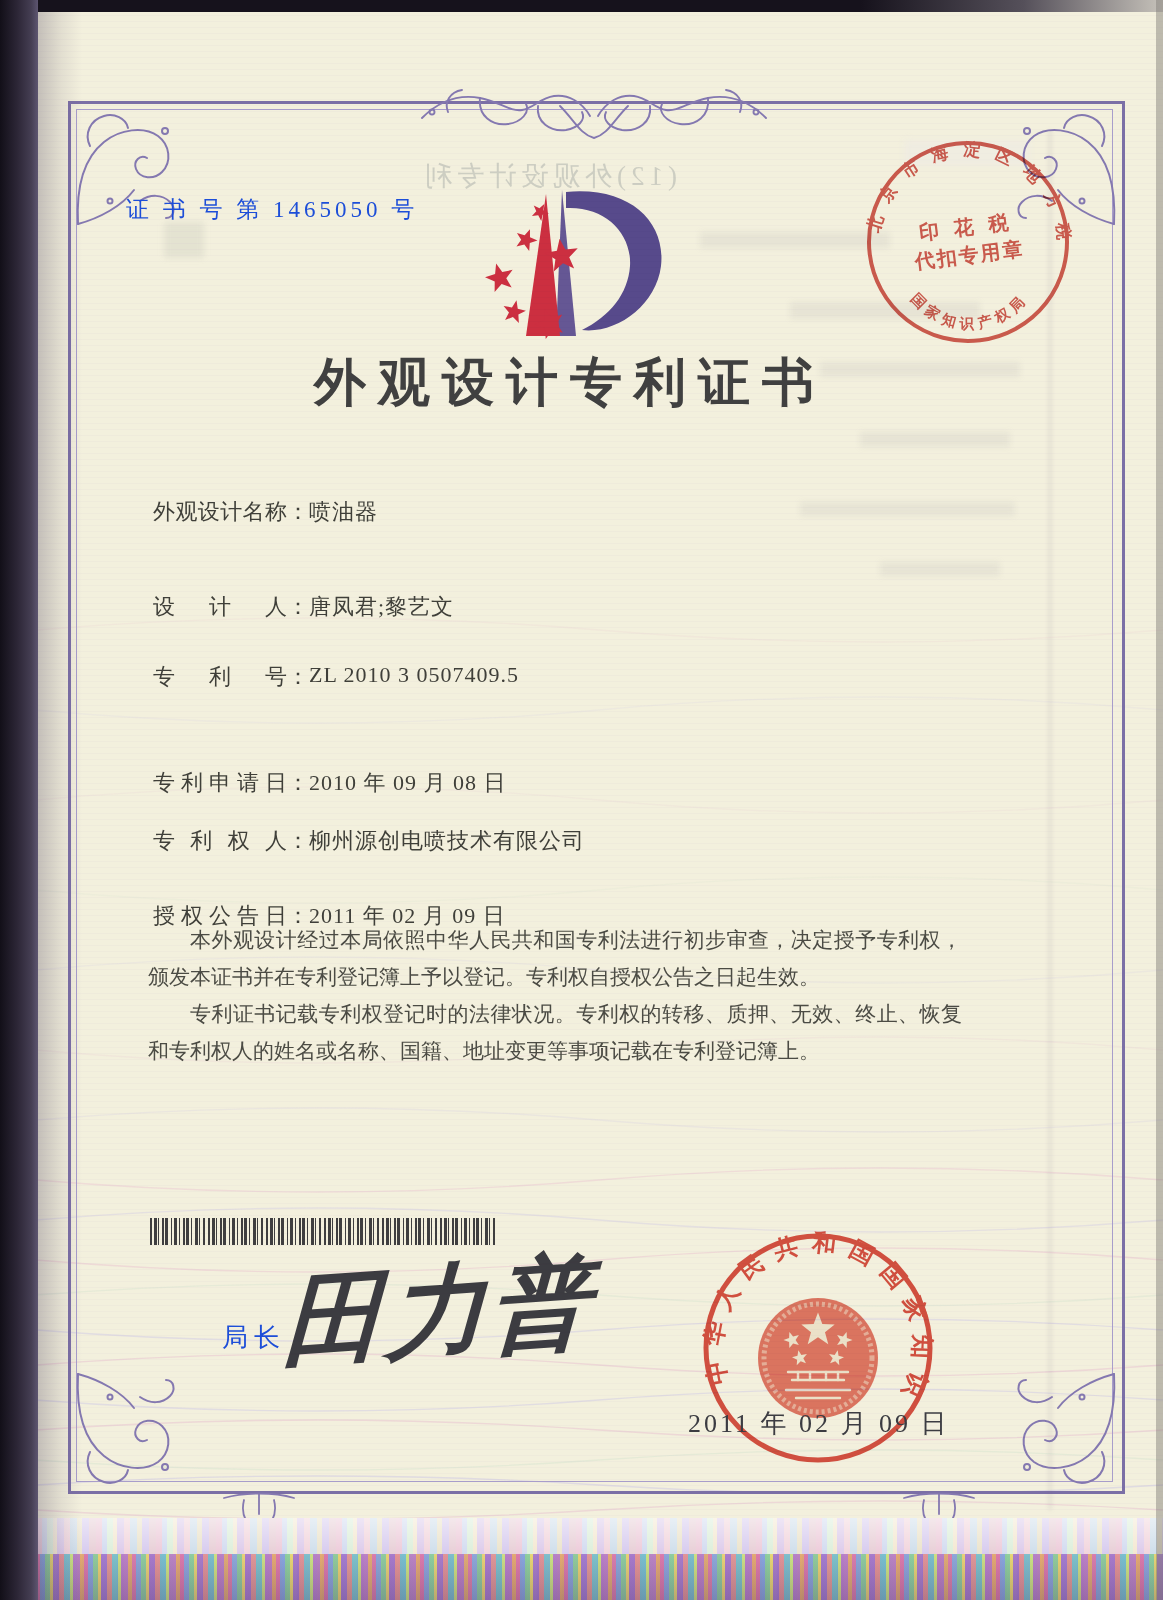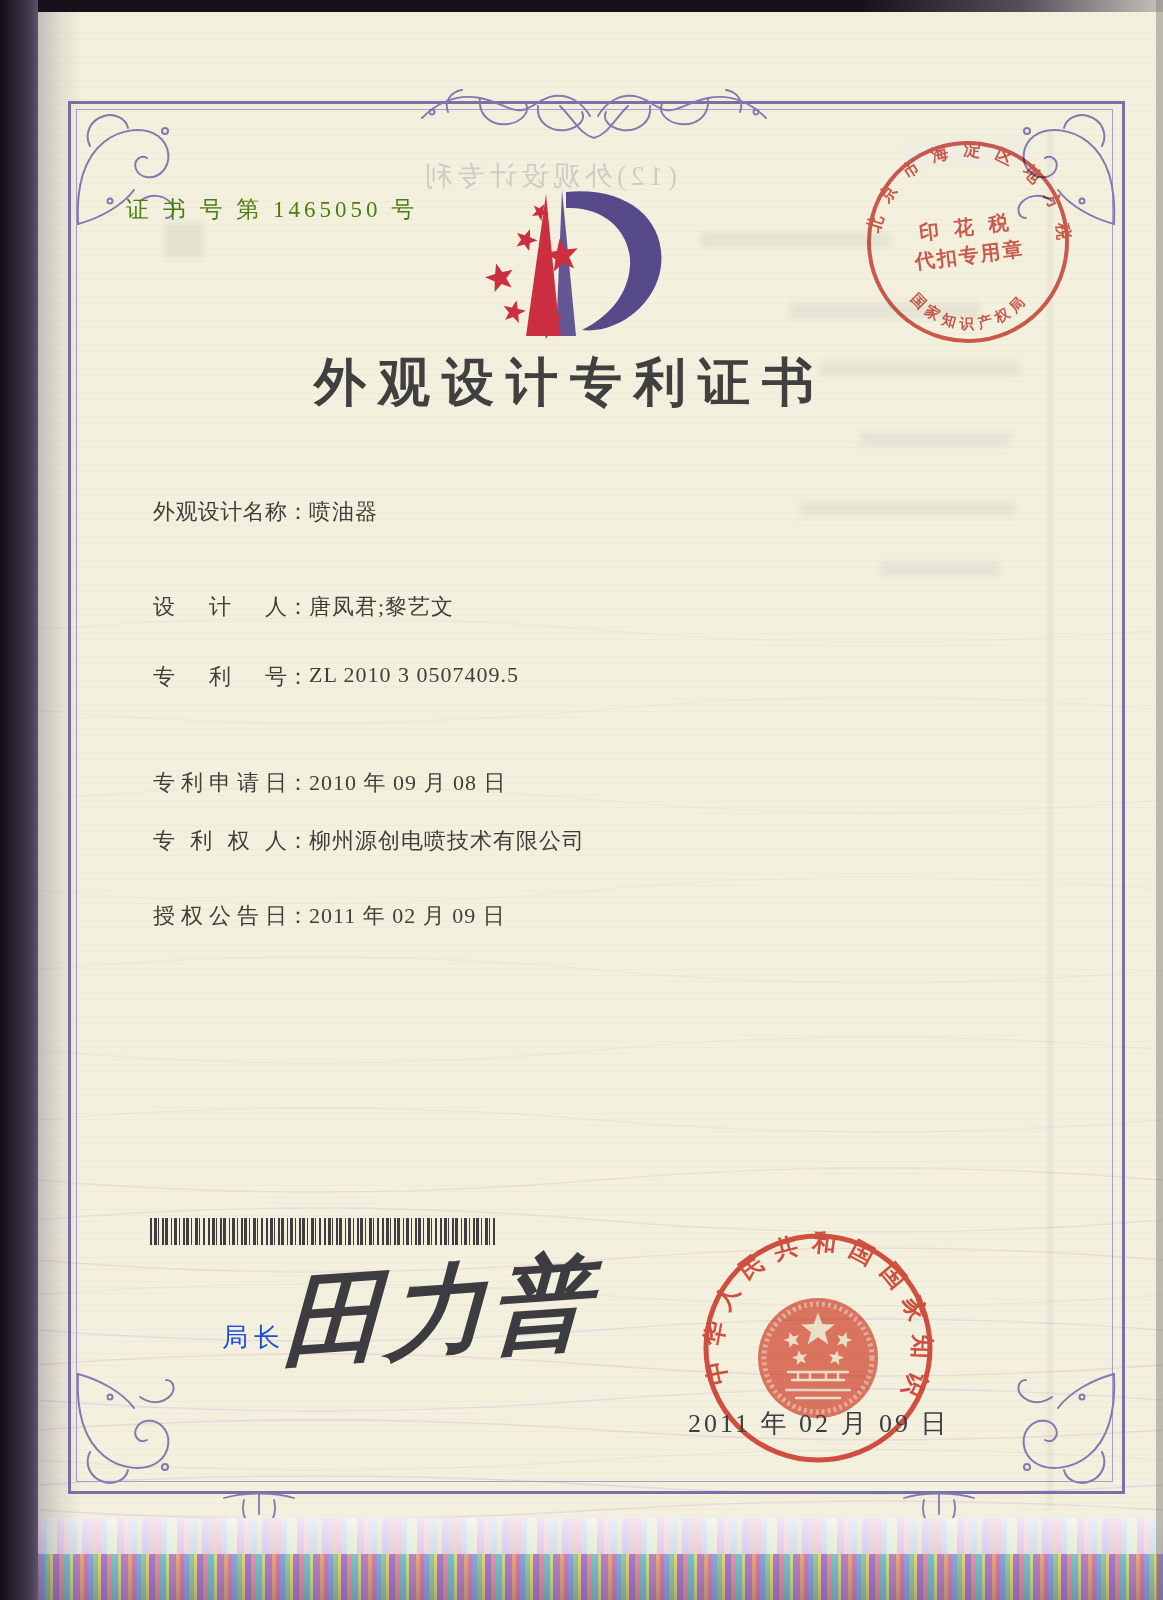--- a/index.html
+++ b/index.html
@@ -11,21 +11,21 @@
     background:repeating-linear-gradient(0deg, rgba(168,150,192,.055) 0 1px, rgba(0,0,0,0) 1px 6px);}
   .curl{position:absolute;left:0;top:0;bottom:0;width:46px;pointer-events:none;
     background:linear-gradient(90deg, rgba(78,68,94,.30), rgba(78,68,94,.10) 55%, rgba(78,68,94,0));}
   .crease{position:absolute;left:1012px;top:120px;width:4px;height:1380px;background:rgba(110,100,128,.10);filter:blur(2px);}
   svg{display:block}
   .abs{position:absolute;}
   
   .frame-outer{position:absolute;left:32px;top:91px;width:1051px;height:1387px;border:3px solid #7b6fa6;}
   .frame-inner{position:absolute;left:40px;top:99px;width:1035px;height:1371px;border:1px solid #a89dcb;}
   
-  .certno{position:absolute;left:90px;top:184px;font-size:23px;letter-spacing:4px;color:#4d7c0f;}
+  .certno{position:absolute;left:90px;top:184px;font-size:23px;letter-spacing:4px;color:#1d4ed8;}
   .ghost-header{position:absolute;left:384px;top:148px;font-size:27px;letter-spacing:5px;color:#9aa09e;
     transform:scaleX(-1);opacity:.42;filter:blur(.7px);}
   .ghost-blob{position:absolute;background:rgba(150,150,156,.12);filter:blur(3px);border-radius:3px;}
   .title{position:absolute;left:104px;top:338px;width:860px;text-align:center;font-size:52px;font-weight:700;
     letter-spacing:12px;color:#404040;}
   .fields{position:absolute;left:117px;top:0;width:860px;font-size:22px;color:#3f3f39;}
   .frow{position:absolute;left:0;white-space:nowrap;}
   .flabel{display:inline-block;width:134px;text-align:justify;text-align-last:justify;vertical-align:top;}
   .fcolon{display:inline-block;vertical-align:top;}
   .fvalue{display:inline-block;margin-left:0;vertical-align:top;letter-spacing:1px;}
@@ -197,20 +197,22 @@
       </div>
       <div class="frow" style="top:816px;">
         <span class="flabel">专 利 权 人</span><span class="fcolon">：</span><span class="fvalue">柳州源创电喷技术有限公司</span>
       </div>
       <div class="frow" style="top:891px;">
         <span class="flabel">授权公告日</span><span class="fcolon">：</span><span class="fvalue">2011 年 02 月 09 日</span>
       </div>
     </div>
 
     <div class="bodytext">
+      <p>本外观设计经过本局依照中华人民共和国专利法进行初步审查，决定授予专利权，颁发本证书并在专利登记簿上予以登记。专利权自授权公告之日起生效。</p>
+      <p>专利证书记载专利权登记时的法律状况。专利权的转移、质押、无效、终止、恢复和专利权人的姓名或名称、国籍、地址变更等事项记载在专利登记簿上。</p>
     </div>
 
     <div class="barcode"></div>
 
     <div class="director">局长</div>
     <div class="signname">田力普</div>
 
     <svg class="abs seal" style="left:652px;top:1208px;opacity:.93;" width="260" height="260" viewBox="0 0 260 260">
       <circle cx="130" cy="130" r="112" fill="none" stroke="#d9473a" stroke-width="5"></circle>
       <path id="sipoArc" d="M43,170 A96,96 0 1 1 217,170" fill="none"></path>

